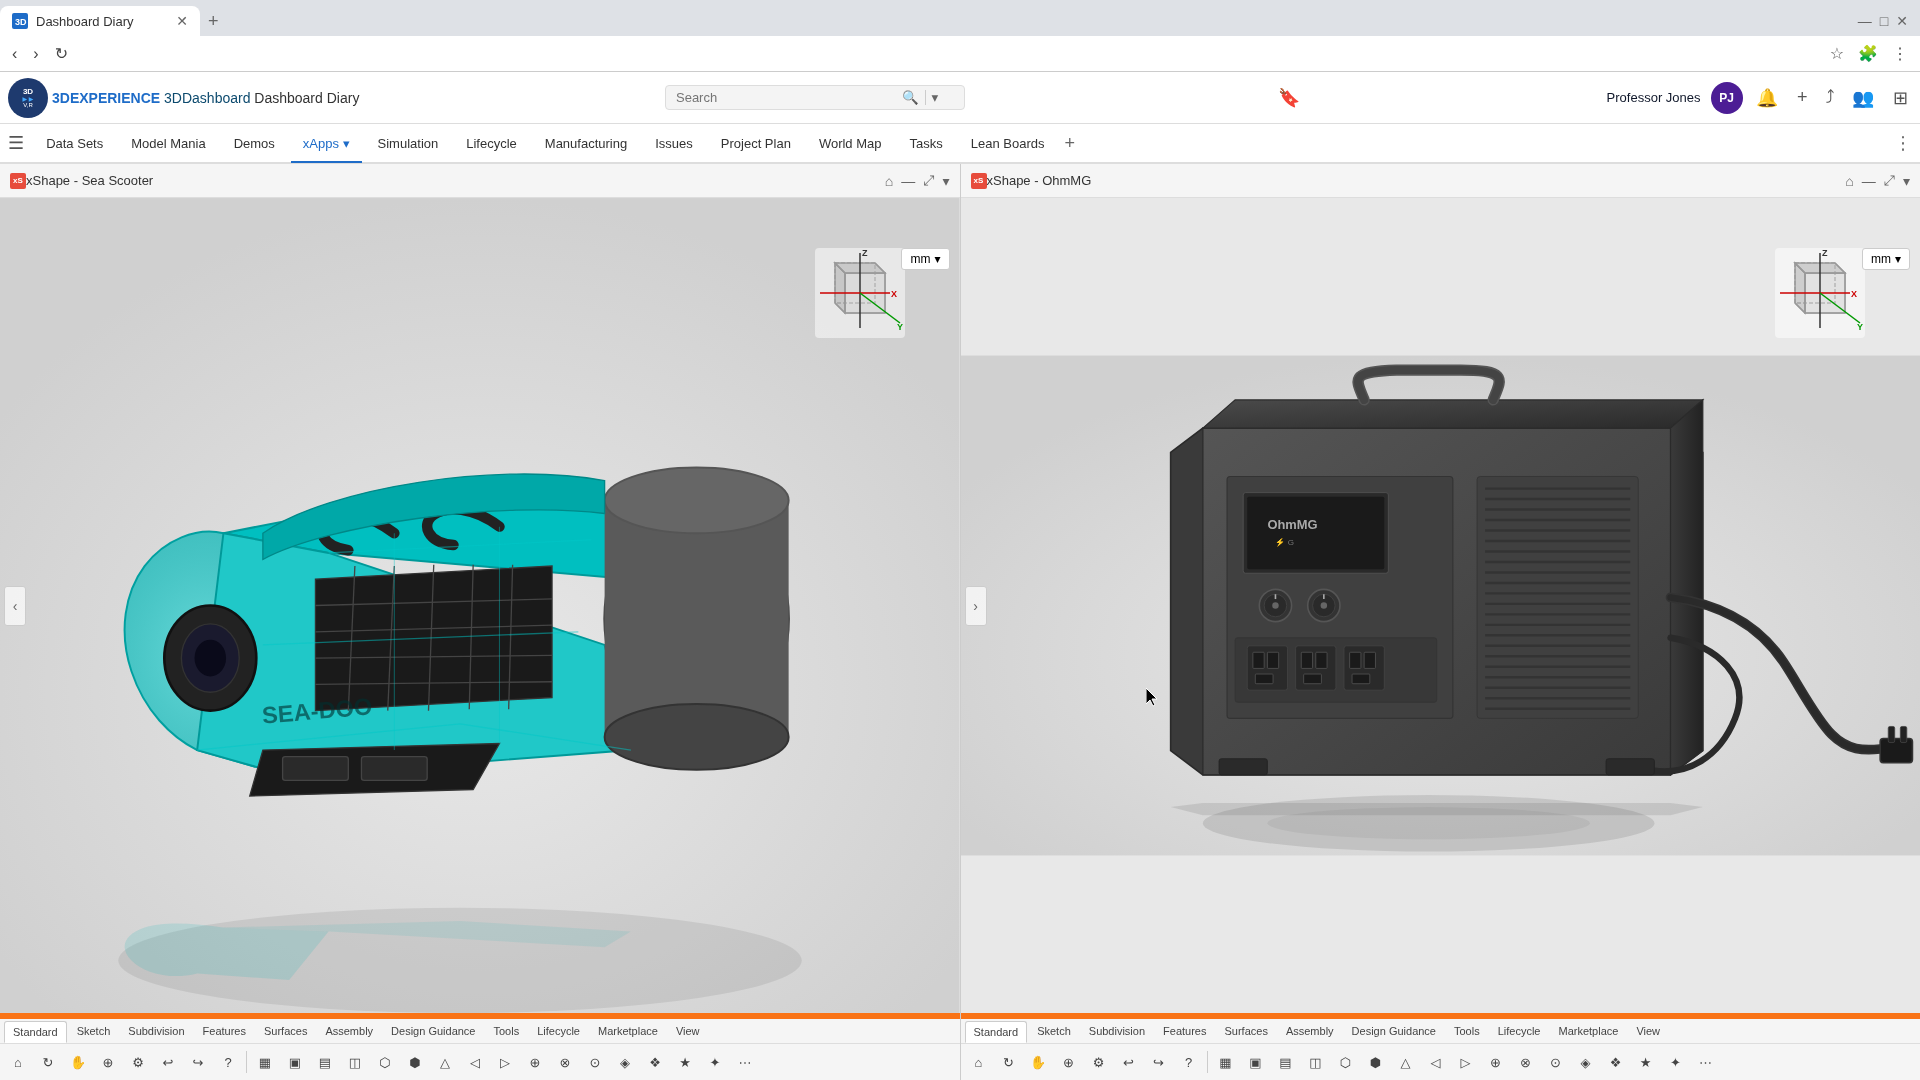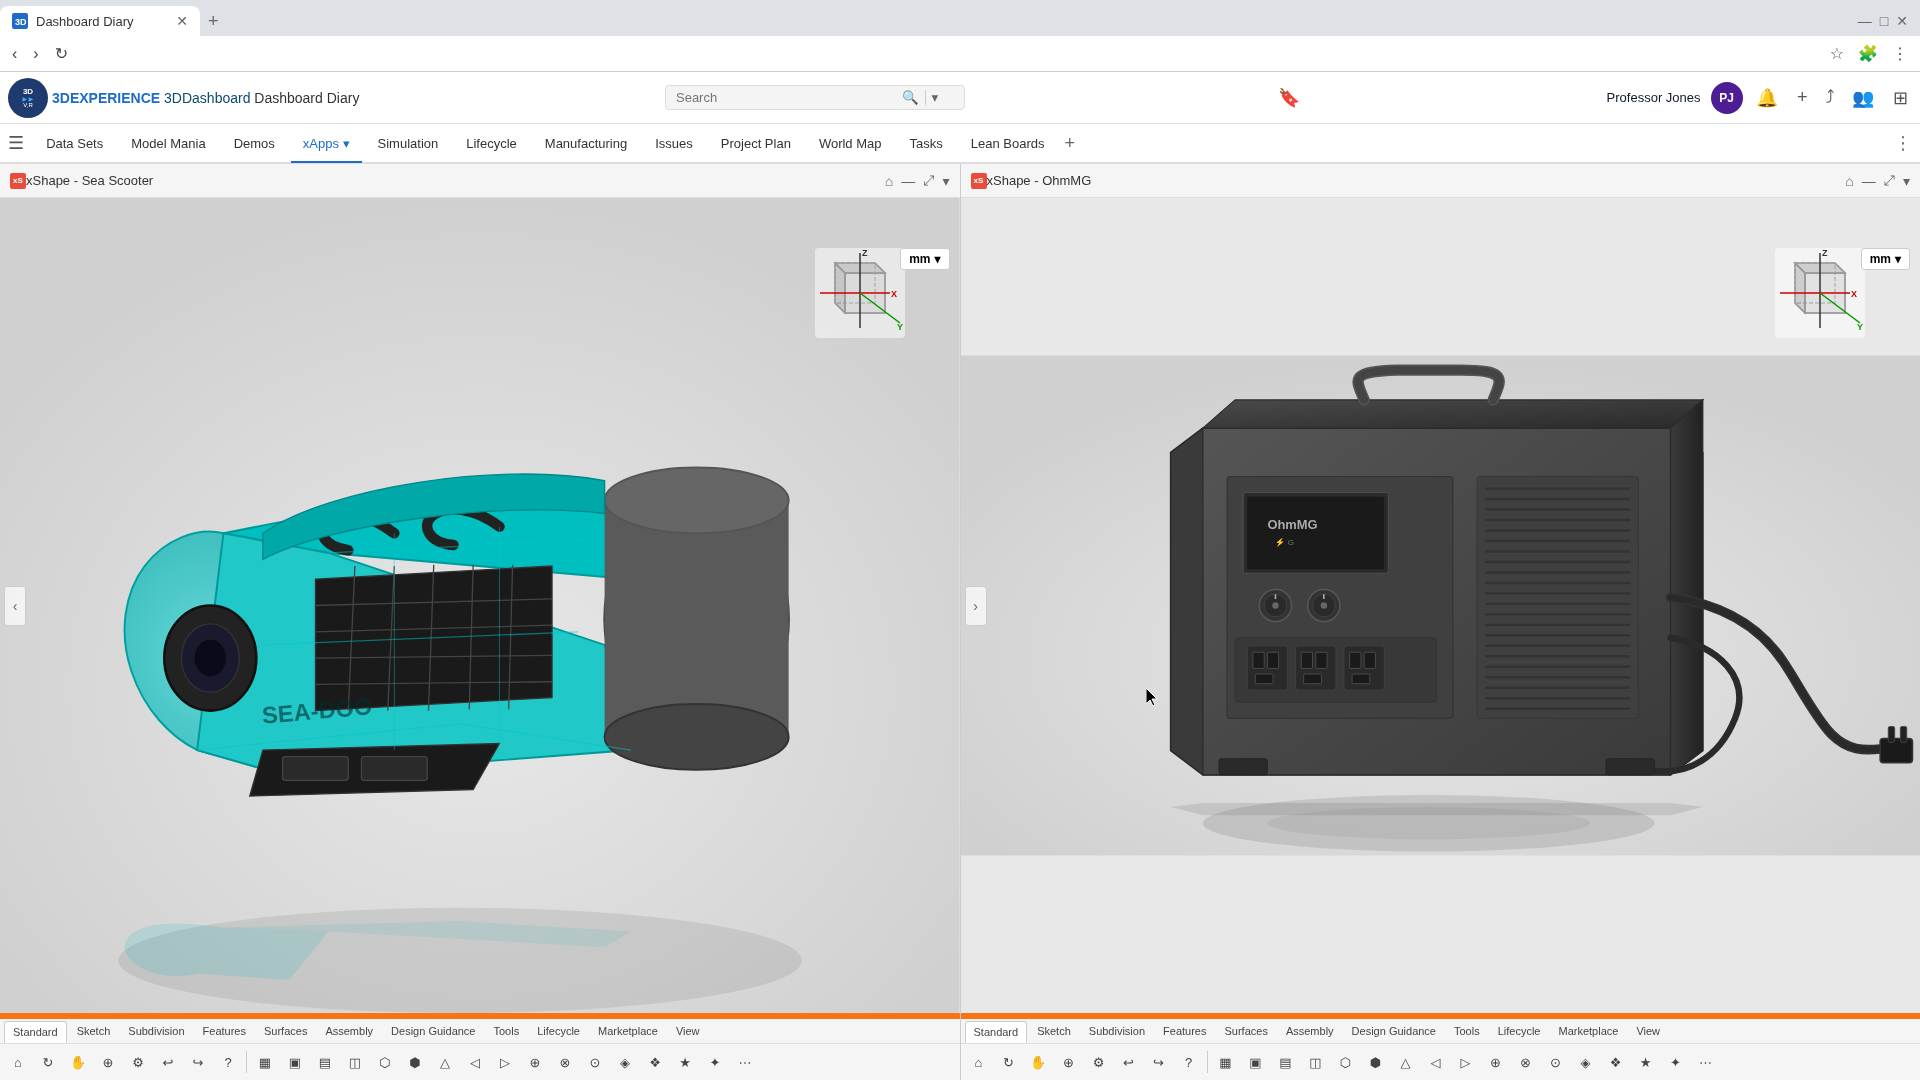--- a/index.html
+++ b/index.html
@@ -66,21 +66,21 @@
     .bottom-tab.active { background: #fff; border: 1px solid #ccc; border-bottom: 1px solid #fff; }
     .toolbar-row { display: flex; align-items: center; background: #f5f5f5; padding: 2px 4px; gap: 2px; overflow: hidden; height: 36px; }
     .tool-btn { width: 28px; height: 28px; background: none; border: 1px solid transparent; border-radius: 3px; display: flex; align-items: center; justify-content: center; color: #444; font-size: 13px; cursor: pointer; }
     .tool-separator { width: 1px; height: 22px; background: #ccc; margin: 0 2px; }
 
     
     .nav-arrow { position: absolute; top: 50%; transform: translateY(-50%); width: 22px; height: 40px; background: rgba(255,255,255,0.7); border: 1px solid #ccc; border-radius: 3px; display: flex; align-items: center; justify-content: center; color: #666; cursor: pointer; font-size: 14px; }
     .nav-arrow-left { left: 4px; }
 
     
-    .unit-dropdown { position: absolute; top: 50px; right: 10px; background: white; border: 1px solid #ccc; border-radius: 3px; padding: 3px 8px; font-size: 12px; display: flex; align-items: center; gap: 4px; cursor: pointer; font-weight: bold; }
+    .unit-dropdown { position: absolute; top: 50px; right: 10px; background: white; border: 1px solid #ccc; border-radius: 3px; padding: 3px 8px; font-size: 12px; display: flex; align-items: center; gap: 4px; cursor: pointer; }
   </style>
 </head>
 <body>
 
 <div class="tab-bar">
   <div class="tab">
     <div class="tab-favicon">
       <svg width="14" height="14" viewBox="0 0 14 14">
           <rect width="14" height="14" rx="2" fill="#1e6cc8"></rect>
           <text x="2" y="11" font-size="9" fill="white" font-weight="bold">3D</text>

